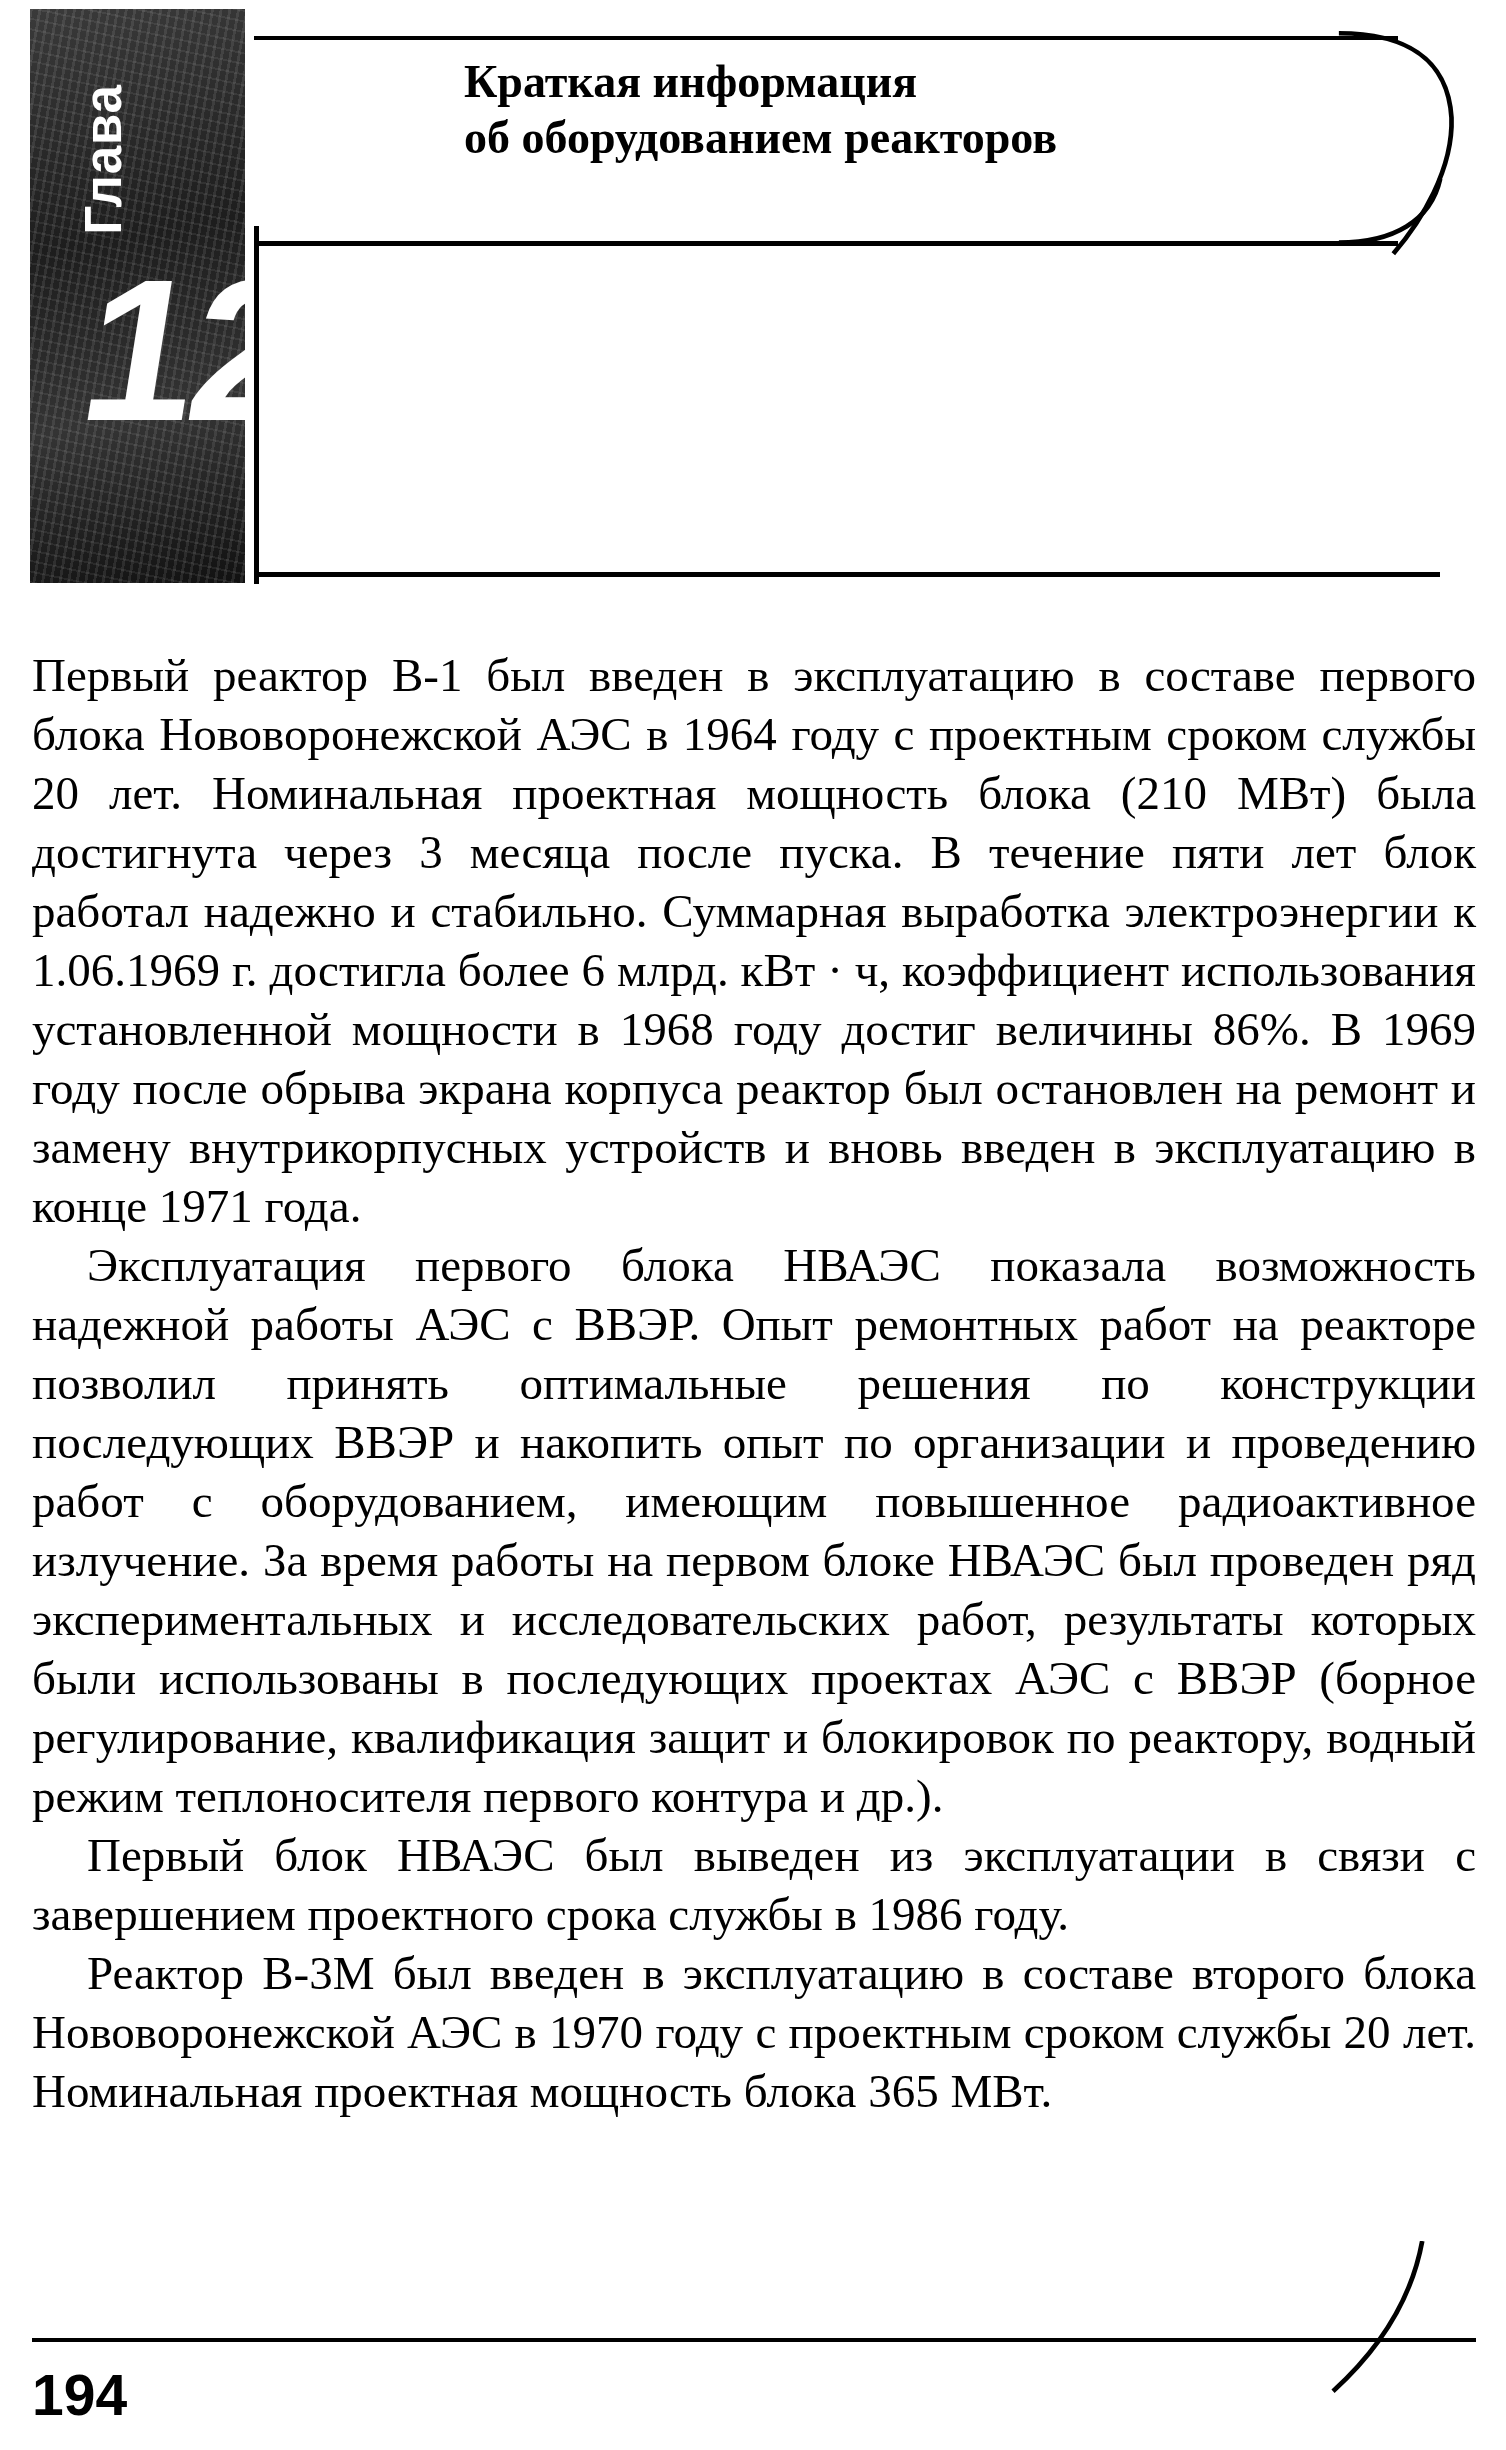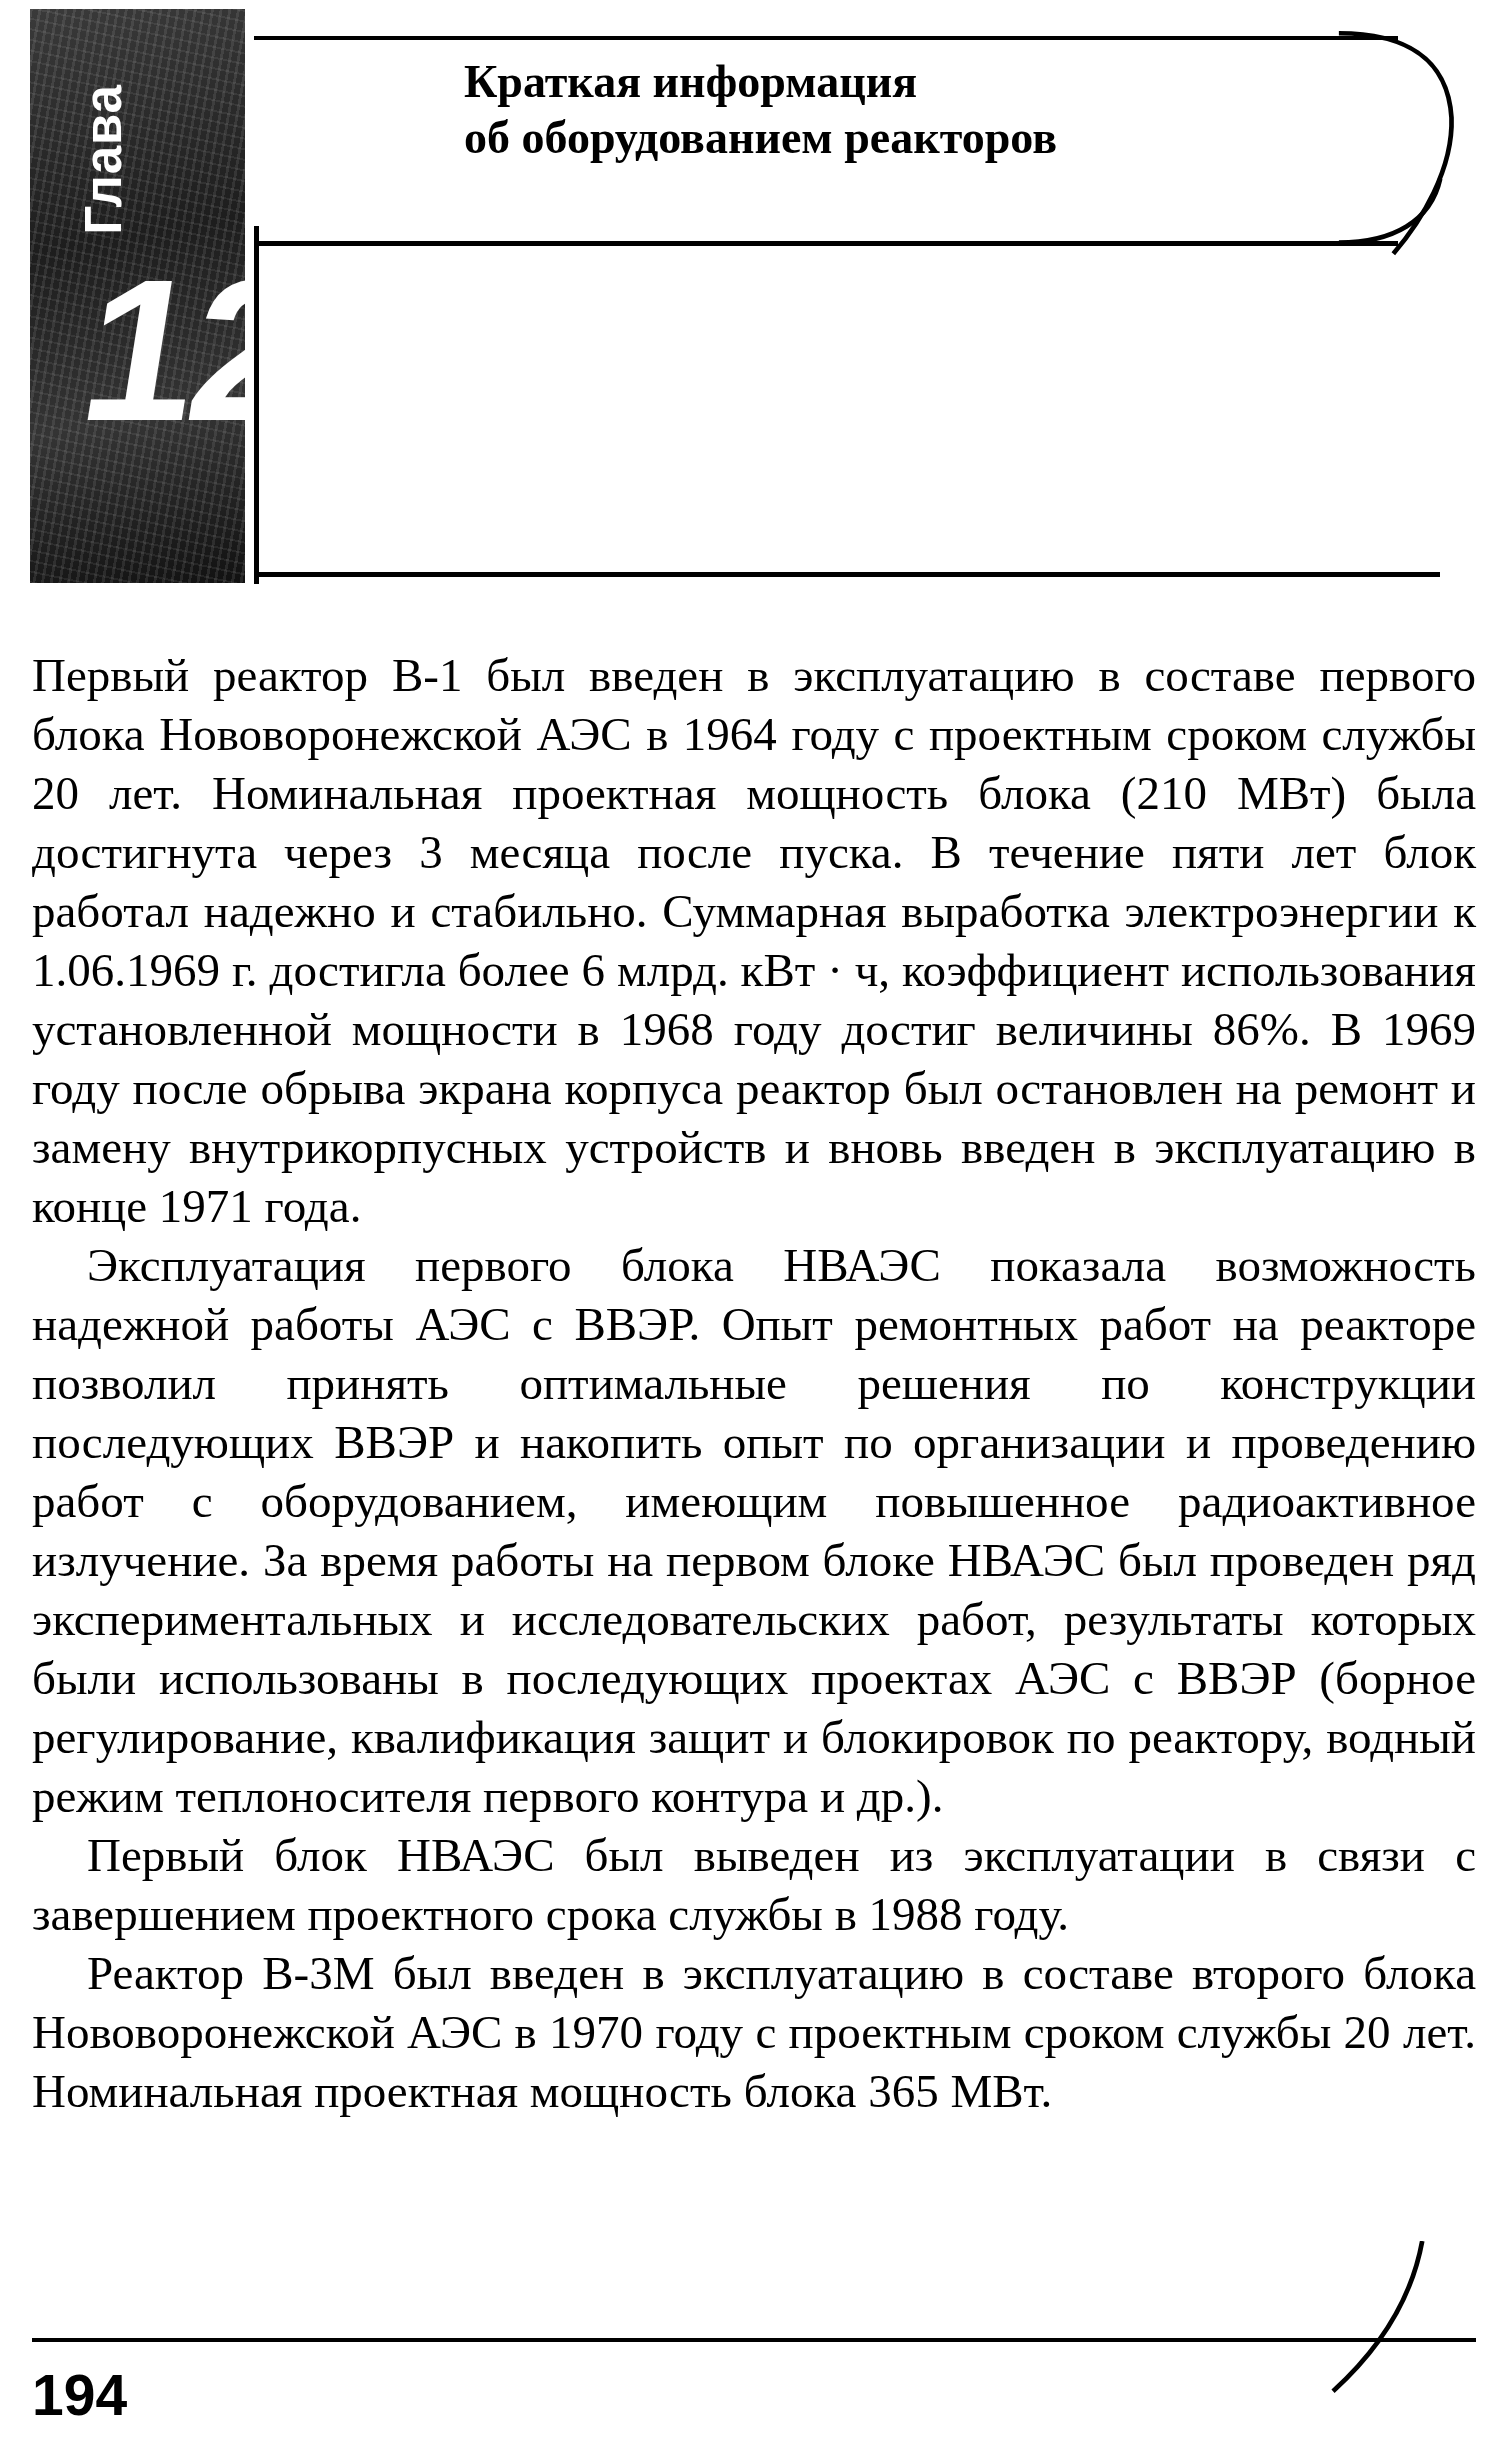--- a/index.html
+++ b/index.html
@@ -197,21 +197,21 @@
       </svg>
     </div>
   </div>
 
   <div class="v-rule"></div>
   <div class="rule-below-marker"></div>
 
   <div class="body-text">
     <p class="first">Первый реактор В-1 был введен в эксплуатацию в составе первого блока Нововоронежской АЭС в 1964 году с проектным сроком службы 20 лет. Номинальная проектная мощность блока (210 МВт) была достигнута через 3 месяца после пуска. В течение пяти лет блок работал надежно и стабильно. Суммарная выработка электроэнергии к 1.06.1969 г. достигла более 6 млрд. кВт · ч, коэффициент использования установленной мощности в 1968 году достиг величины 86%. В 1969 году после обрыва экрана корпуса реактор был остановлен на ремонт и замену внутрикорпусных устройств и вновь введен в эксплуатацию в конце 1971 года.</p>
     <p>Эксплуатация первого блока НВАЭС показала возможность надежной работы АЭС с ВВЭР. Опыт ремонтных работ на реакторе позволил принять оптимальные решения по конструкции последующих ВВЭР и накопить опыт по организации и проведению работ с оборудованием, имеющим повышенное радиоактивное излучение. За время работы на первом блоке НВАЭС был проведен ряд экспериментальных и исследовательских работ, результаты которых были использованы в последующих проектах АЭС с ВВЭР (борное регулирование, квалификация защит и блокировок по реактору, водный режим теплоносителя первого контура и др.).</p>
-    <p>Первый блок НВАЭС был выведен из эксплуатации в связи с завершением проектного срока службы в 1988 году.</p>
+    <p>Первый блок НВАЭС был выведен из эксплуатации в связи с завершением проектного срока службы в 1986 году.</p>
     <p>Реактор В-3М был введен в эксплуатацию в составе второго блока Нововоронежской АЭС в 1970 году с проектным сроком службы 20 лет. Номинальная проектная мощность блока 365 МВт.</p>
   </div>
 
   <div class="brace-bottom">
     <svg width="151" height="169" viewBox="0 0 160 180" xmlns="http://www.w3.org/2000/svg">
       <path d="M150 0 C 140 55, 110 110, 55 160" fill="none" stroke="#000000" stroke-width="5"></path>
     </svg>
   </div>
 
   <div class="footer-rule"></div>

